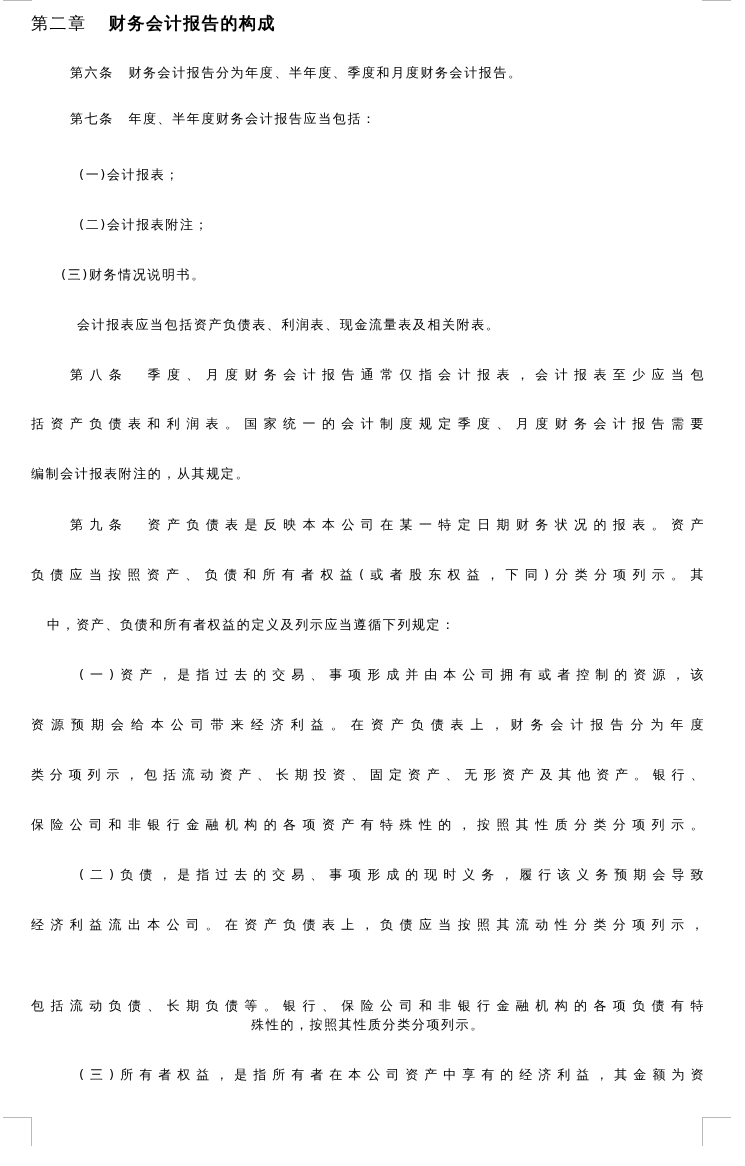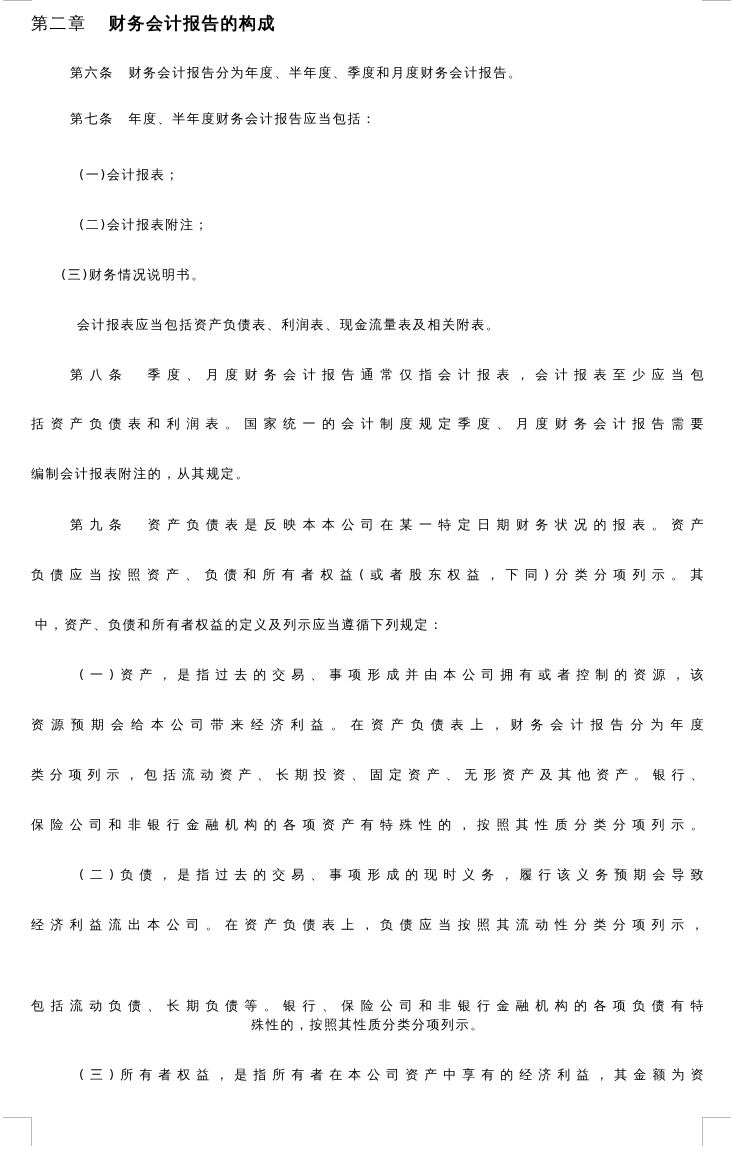--- a/index.html
+++ b/index.html
@@ -32,21 +32,21 @@
       <div class="line" style="top: 108px; left: 39px; width: 635px;">第七条　年度、半年度财务会计报告应当包括：</div>
       <div class="line" style="top: 164px; left: 48px; width: 626px;">(一)会计报表；</div>
       <div class="line" style="top: 214px; left: 48px; width: 626px;">(二)会计报表附注；</div>
       <div class="line" style="top: 264px; left: 30px; width: 626px;">(三)财务情况说明书。</div>
       <div class="line" style="top: 314px; left: 46px; width: 628px;">会计报表应当包括资产负债表、利润表、现金流量表及相关附表。</div>
       <div class="line justify" style="top: 364px; left: 39px; width: 635px;">第八条　季度、月度财务会计报告通常仅指会计报表，会计报表至少应当包</div>
       <div class="line justify" style="top: 413px; left: 0px; width: 674px;">括资产负债表和利润表。国家统一的会计制度规定季度、月度财务会计报告需要</div>
       <div class="line" style="top: 463px; left: 0px; width: 674px;">编制会计报表附注的，从其规定。</div>
       <div class="line justify" style="top: 514px; left: 39px; width: 635px;">第九条　资产负债表是反映本本公司在某一特定日期财务状况的报表。资产</div>
       <div class="line justify" style="top: 564px; left: 0px; width: 674px;">负债应当按照资产、负债和所有者权益(或者股东权益，下同)分类分项列示。其</div>
-      <div class="line" style="top: 614px; left: 4px; width: 674px;">中，资产、负债和所有者权益的定义及列示应当遵循下列规定：</div>
+      <div class="line" style="top: 614px; left: 16px; width: 674px;">中，资产、负债和所有者权益的定义及列示应当遵循下列规定：</div>
       <div class="line justify" style="top: 664px; left: 48px; width: 626px;">(一)资产，是指过去的交易、事项形成并由本公司拥有或者控制的资源，该</div>
       <div class="line justify" style="top: 714px; left: 0px; width: 674px;">资源预期会给本公司带来经济利益。在资产负债表上，财务会计报告分为年度</div>
       <div class="line justify" style="top: 764px; left: 0px; width: 674px;">类分项列示，包括流动资产、长期投资、固定资产、无形资产及其他资产。银行、</div>
       <div class="line justify" style="top: 814px; left: 0px; width: 674px;">保险公司和非银行金融机构的各项资产有特殊性的，按照其性质分类分项列示。</div>
       <div class="line justify" style="top: 864px; left: 48px; width: 626px;">(二)负债，是指过去的交易、事项形成的现时义务，履行该义务预期会导致</div>
       <div class="line justify" style="top: 914px; left: 0px; width: 674px;">经济利益流出本公司。在资产负债表上，负债应当按照其流动性分类分项列示，</div>
       <div class="line justify" style="top: 964px; left: 0px; width: 674px; margin-top: 31px;">包括流动负债、长期负债等。银行、保险公司和非银行金融机构的各项负债有特</div>
       <div class="line" style="top: 1014px; left: 0px; width: 674px; text-align: center;">殊性的，按照其性质分类分项列示。</div>
       <div class="line justify" style="top: 1064px; left: 48px; width: 626px;">(三)所有者权益，是指所有者在本公司资产中享有的经济利益，其金额为资</div>
     </div>

